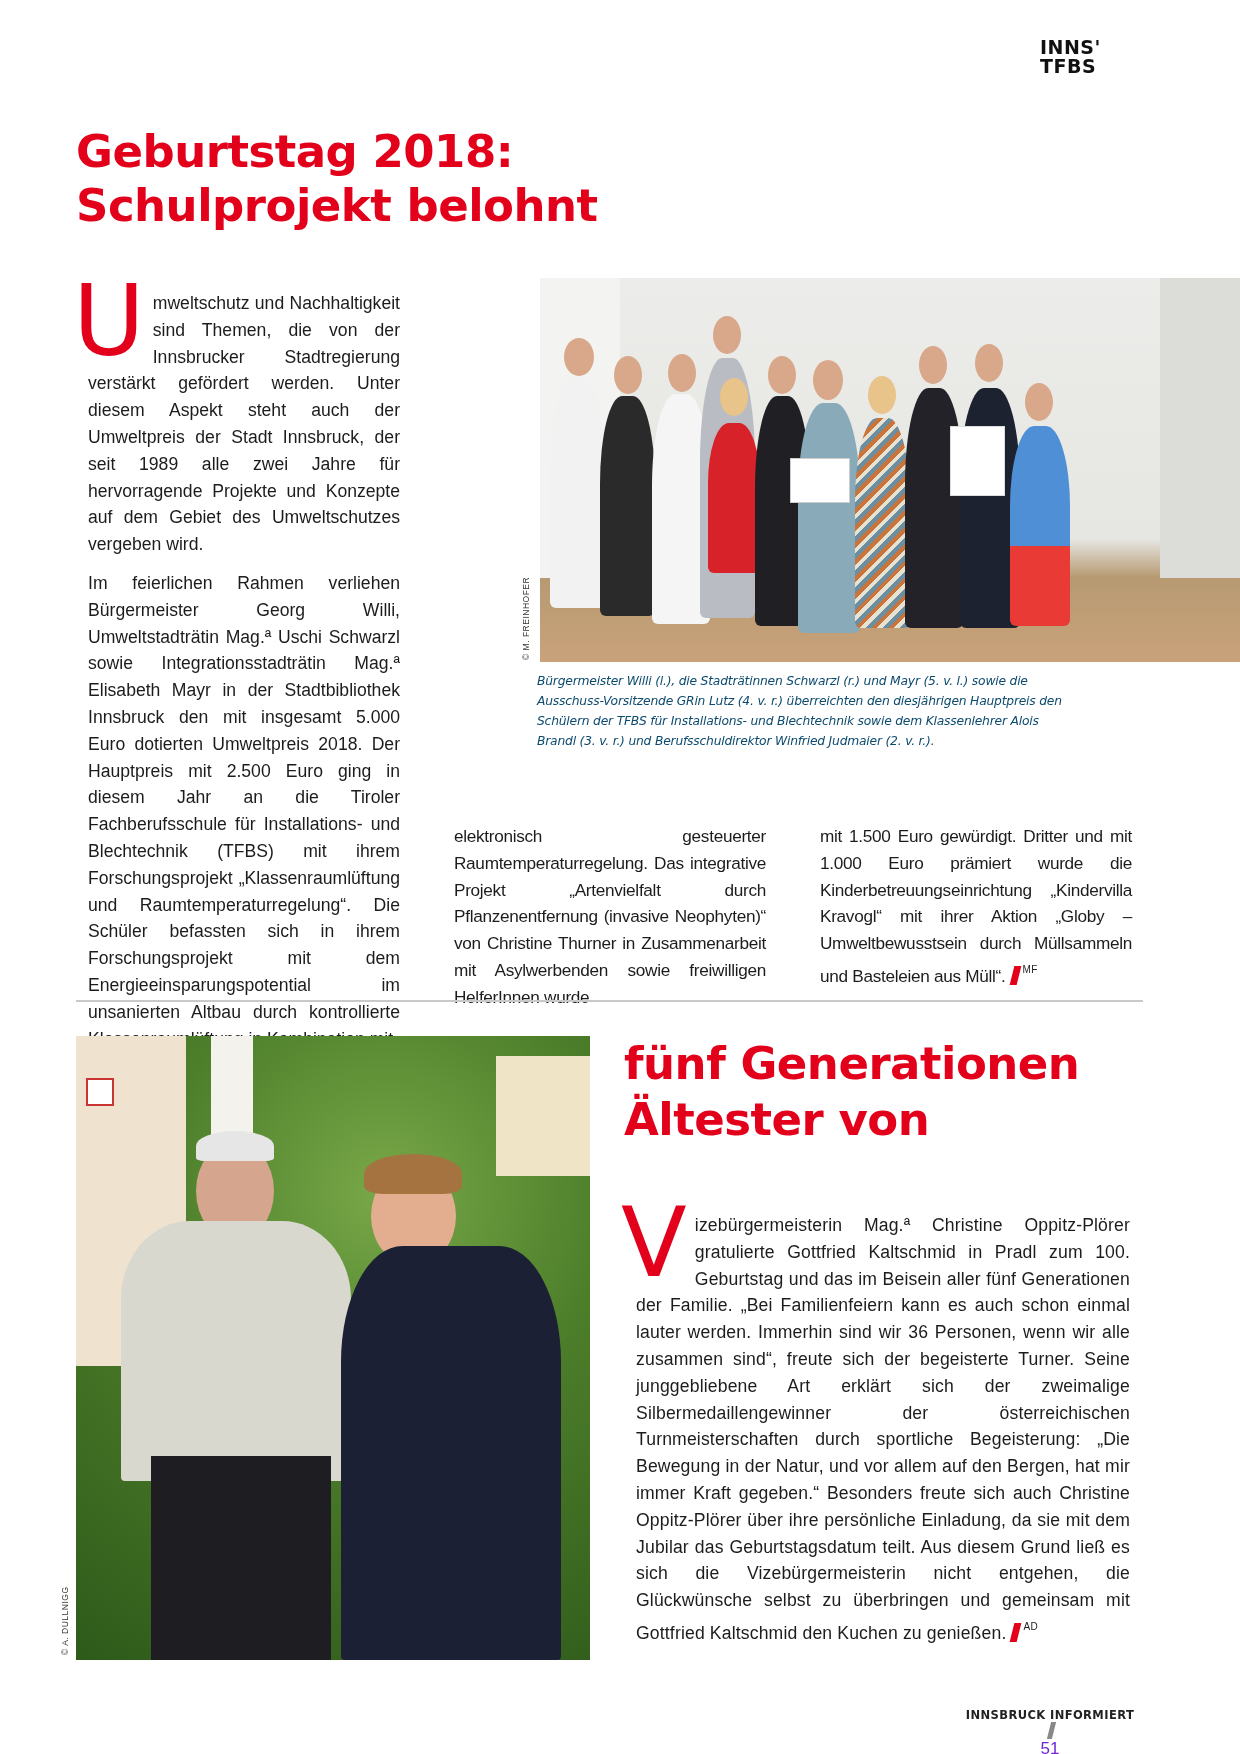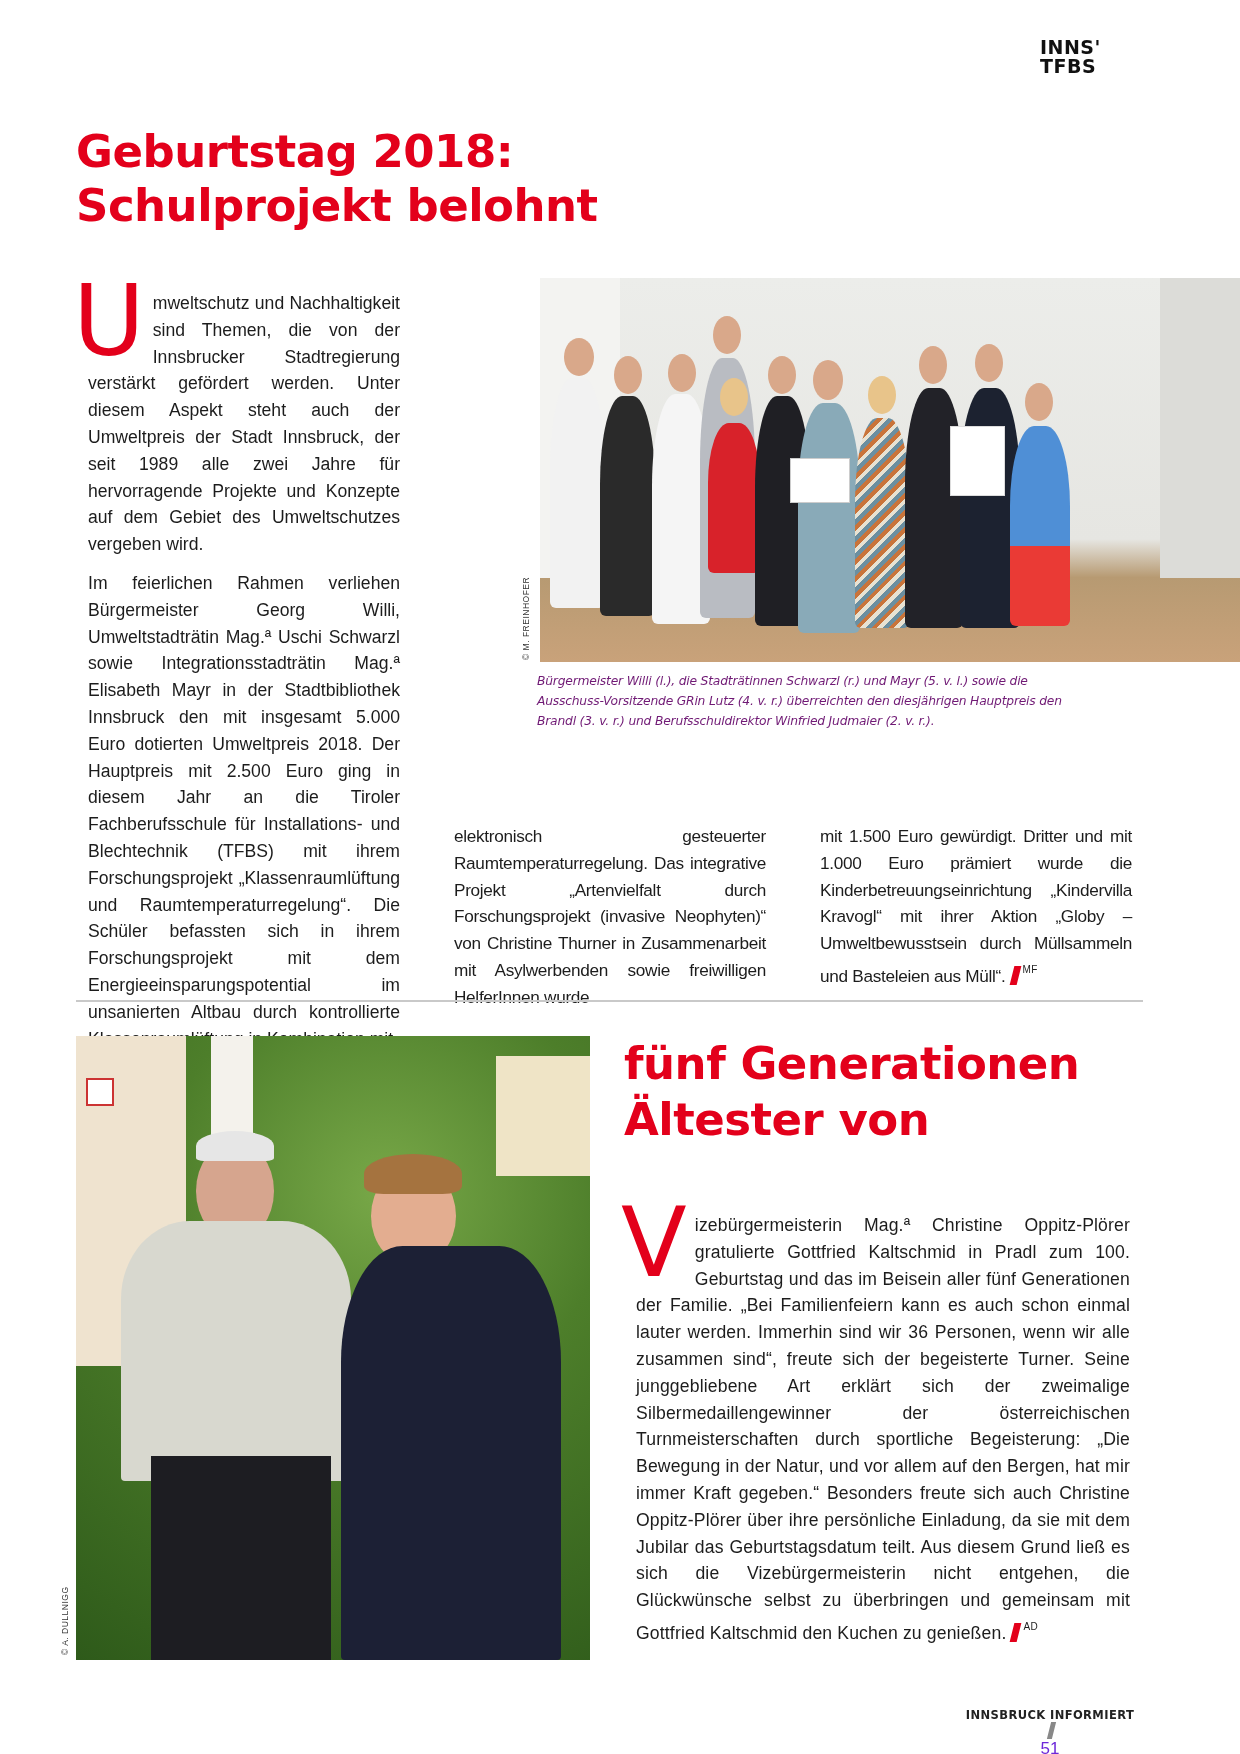--- a/index.html
+++ b/index.html
@@ -33,21 +33,21 @@
     .photo2 { left: 76px; top: 1036px; width: 514px; height: 624px; background: radial-gradient(circle at 60% 25%, #78a848 0%, #4d7e2a 40%, #2e5a1a 100%); }
 
     .wall-panel { position: absolute; }
     .person { position: absolute; border-radius: 40% 40% 6px 6px; }
     .head { position: absolute; border-radius: 50%; background: #d9a88a; }
 
     .credit { position: absolute; font-size: 8.5px; letter-spacing: 0.5px; color: #333; transform: rotate(-90deg); transform-origin: left top; white-space: nowrap; }
     .credit1 { left: 521px; top: 660px; }
     .credit2 { left: 60px; top: 1655px; }
 
-    .caption { position: absolute; left: 537px; top: 671px; width: 560px; font-family: "DejaVu Sans", sans-serif; font-style: italic; font-size: 12.3px; line-height: 20px; color: #701a75; letter-spacing: -0.2px; }
+    .caption { position: absolute; left: 537px; top: 671px; width: 560px; font-family: "DejaVu Sans", sans-serif; font-style: italic; font-size: 12.3px; line-height: 20px; color: #0c4a6e; letter-spacing: -0.2px; }
     .caption span { display: block; white-space: nowrap; }
 
     .divider { position: absolute; left: 76px; top: 1000px; width: 1067px; height: 2px; background: #c9c9c9; }
 
     .footer { position: absolute; left: 945px; top: 1708px; width: 210px; display: flex; align-items: center; flex-direction: column; }
     .footer-label { font-family: "DejaVu Sans", sans-serif; font-size: 11.5px; letter-spacing: 0.4px; color: #222; font-weight: bold; }
     .footer-mark { display: inline-block; width: 5px; height: 17px; background: #888; transform: skewX(-14deg); margin: 0 9px 0 12px; }
     .footer-page { font-size: 17px; color: #6d28d9; }
   </style>
 </head>
@@ -96,25 +96,26 @@
   <div class="head" style="left:435px;top:66px;width:28px;height:38px;"></div>
   <div class="wall-panel" style="left:410px;top:148px;width:55px;height:70px;background:#ffffff;border:1px solid #ddd;"></div>
   <div class="person" style="left:470px;top:148px;width:60px;height:200px;background:linear-gradient(#4f8fd6 0 60%,#ea3a35 60% 100%);"></div>
   <div class="head" style="left:485px;top:105px;width:28px;height:38px;"></div>
 </div>
 <div class="credit credit1">© M. FREINHOFER</div>
 
 <div class="caption">
   <span>Bürgermeister Willi (l.), die Stadträtinnen Schwarzl (r.) und Mayr (5. v. l.) sowie die</span>
   <span>Ausschuss-Vorsitzende GRin Lutz (4. v. r.) überreichten den diesjährigen Hauptpreis den</span>
+  <span>Schülern der TFBS für Installations- und Blechtechnik sowie dem Klassenlehrer Alois</span>
   <span>Brandl (3. v. r.) und Berufsschuldirektor Winfried Judmaier (2. v. r.).</span>
 </div>
 
 <div class="col col2">
-  <p>elektronisch gesteuerter Raumtemperaturregelung. Das integrative Projekt „Artenvielfalt durch Forschungsprojekt (invasive Neophyten)“ von Christine Thurner in Zusammenarbeit mit Asylwerbenden sowie freiwilligen HelferInnen wurde</p>
+  <p>elektronisch gesteuerter Raumtemperaturregelung. Das integrative Projekt „Artenvielfalt durch Pflanzenentfernung (invasive Neophyten)“ von Christine Thurner in Zusammenarbeit mit Asylwerbenden sowie freiwilligen HelferInnen wurde</p>
 </div>
 
 <div class="col col3">
   <p><span>mit 1.500 Euro gewürdigt. Dritter und mit 1.000 Euro prämiert wurde die Kinderbetreuungseinrichtung „Kindervilla Kravogl“ mit ihrer Aktion „Globy – Umweltbewusstsein durch Müllsammeln und Basteleien aus Müll“.</span><span class="end-mark"></span><span class="author">MF</span></p>
 </div>
 
 <div class="divider"></div>
 
 <div class="photo photo2">
   <div class="wall-panel" style="left:0;top:0;width:110px;height:330px;background:#efe3cf;"></div>

